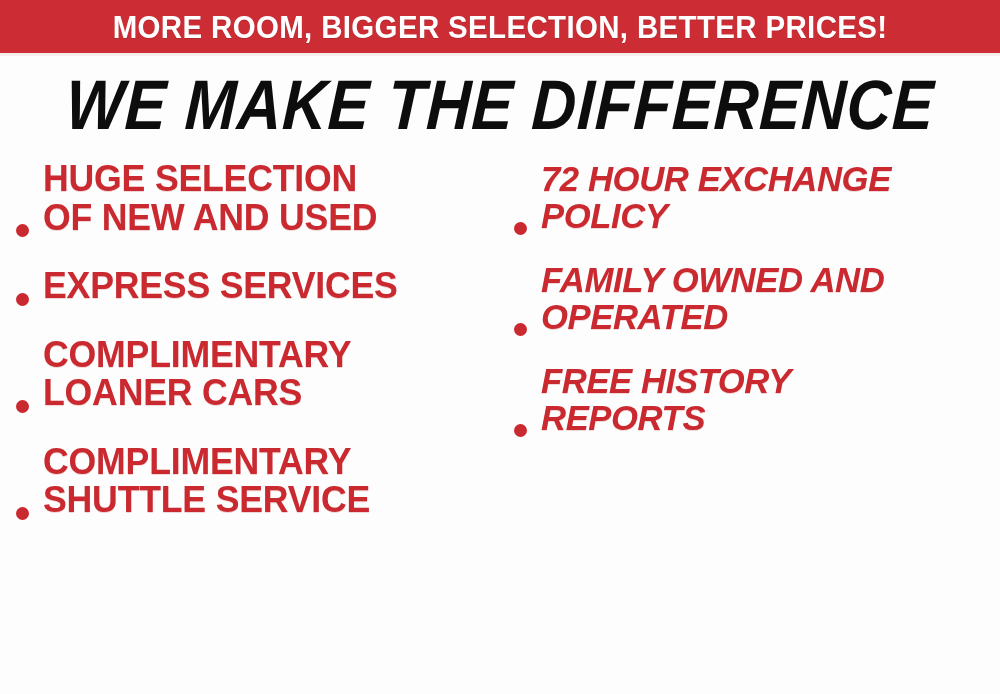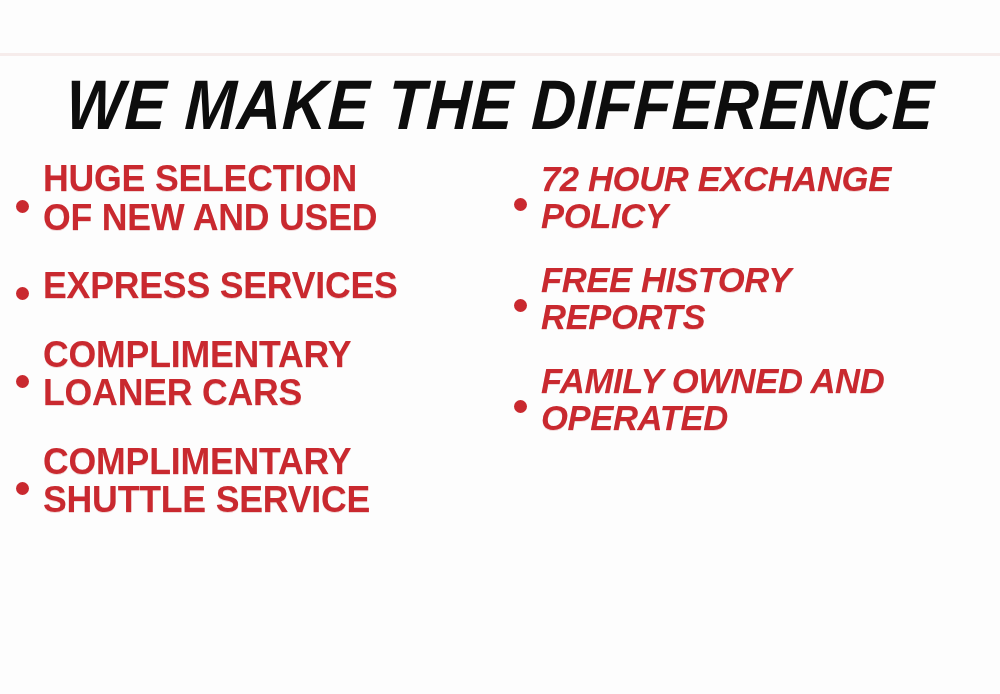--- a/index.html
+++ b/index.html
@@ -89,21 +89,21 @@
     position: absolute;
     top: 0;
     height: 534px;
   }
   .column-left  { left: 10px;  width: 495px; }
   .column-right { left: 508px; width: 492px; }
 
   .bullet-item {
     position: relative;
     display: flex;
-    align-items: center;
+    align-items: flex-end;
     padding-left: 6px;
   }
   .column-left  .bullet-item { margin-bottom: 30px; }
   .column-right .bullet-item { margin-bottom: 26px; font-style: italic; }
 
   .bullet-dot {
     flex: 0 0 auto;
     width: 13px;
     height: 13px;
     border-radius: 50%;
@@ -129,20 +129,23 @@
   .column-right .bullet-label {
     font-size: 35px;
     letter-spacing: -0.4px;
   }
 </style>
 </head>
 <body>
 
 <div id="poster">
 
+  <div class="banner">
+    <span class="banner-text">MORE ROOM, BIGGER SELECTION, BETTER PRICES!</span>
+  </div>
   <div class="banner-underline"></div>
 
   <div class="headline">
     <span class="headline-text">WE MAKE THE DIFFERENCE</span>
   </div>
 
   <div class="columns">
 
     <div class="column column-left">
       <div class="bullet-item">
@@ -167,24 +170,24 @@
     </div>
 
     <div class="column column-right">
       <div class="bullet-item">
         <span class="bullet-dot"></span>
         <span class="bullet-label">72 HOUR EXCHANGE
 POLICY</span>
       </div>
       <div class="bullet-item">
         <span class="bullet-dot"></span>
-        <span class="bullet-label">FREE HISTORY
-REPORTS</span>
+        <span class="bullet-label">FAMILY OWNED AND
+OPERATED</span>
       </div>
       <div class="bullet-item">
         <span class="bullet-dot"></span>
-        <span class="bullet-label">FAMILY OWNED AND
-OPERATED</span>
+        <span class="bullet-label">FREE HISTORY
+REPORTS</span>
       </div>
     </div>
 
   </div>
 </div>
 
 </body></html>

